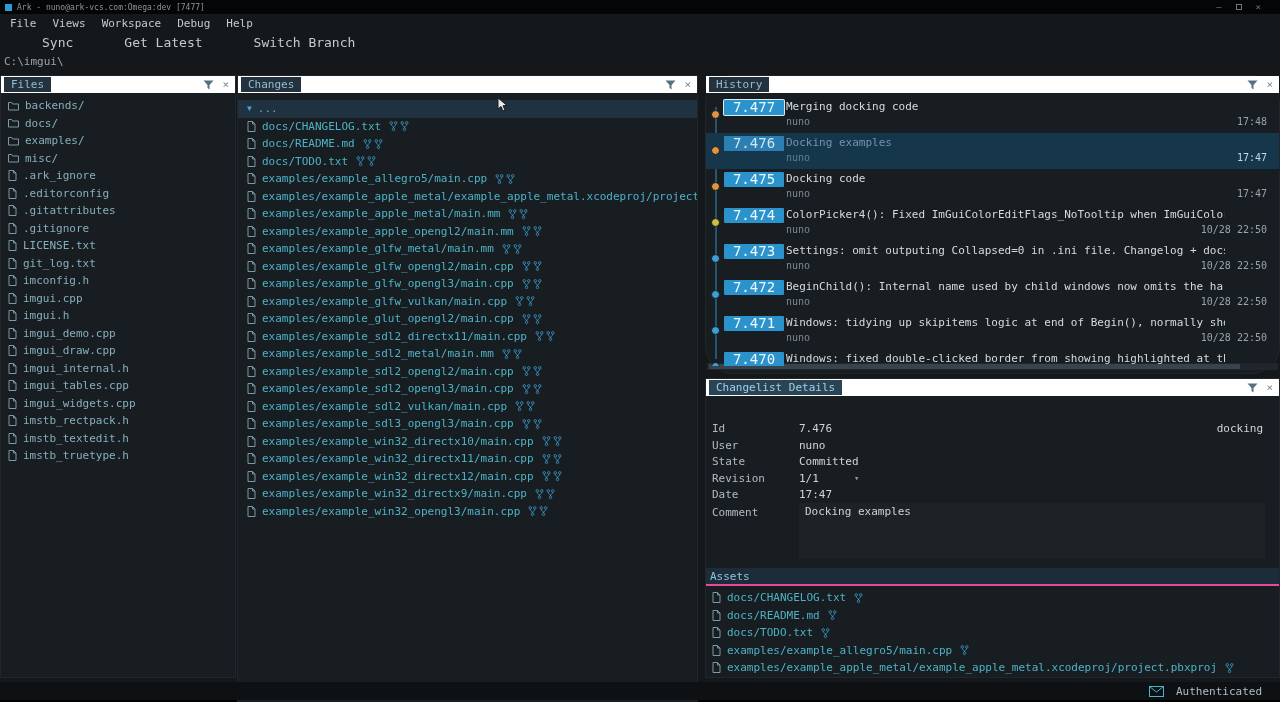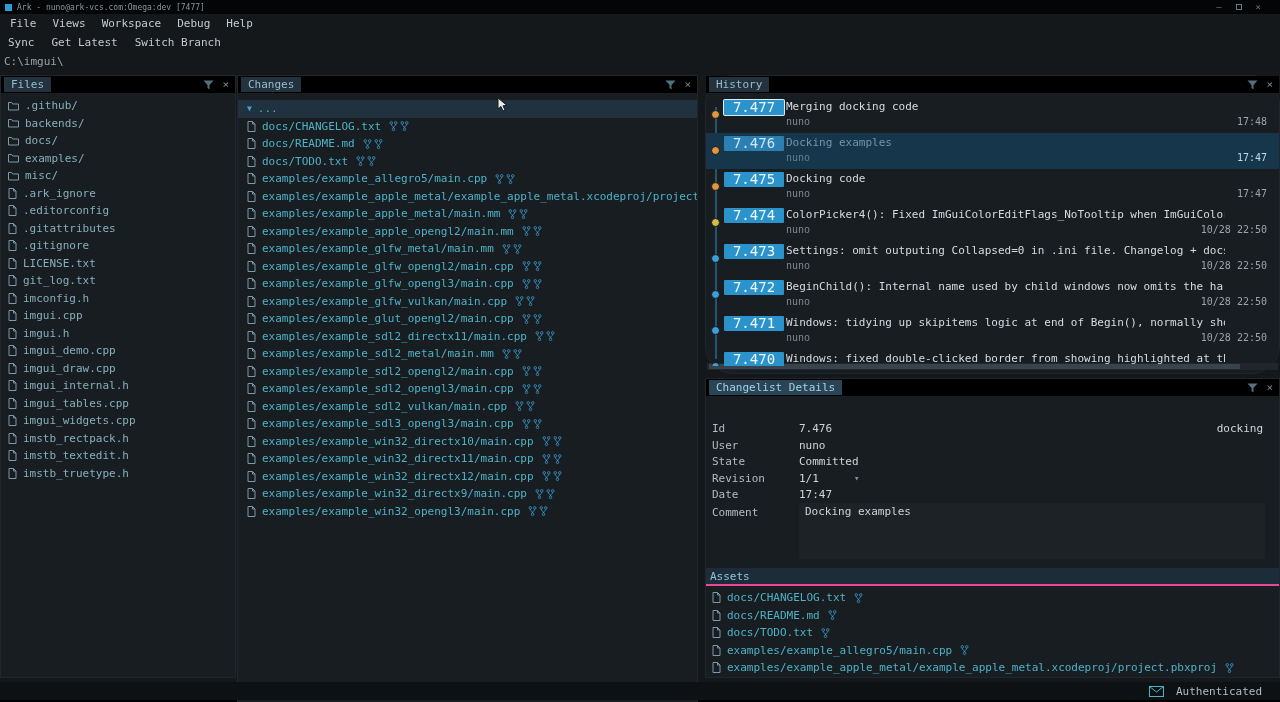--- a/index.html
+++ b/index.html
@@ -11,30 +11,30 @@
   .titlebar{position:absolute;top:0;left:0;right:0;height:14px;background:#040506;display:flex;align-items:center;gap:5px;padding:0 5px;}
   .t-icon{width:7px;height:7px;background:#2d9bd8;flex:none;}
   .t-text{font-size:8px;color:#8d959b;white-space:nowrap;}
   .win-controls{margin-left:auto;display:flex;align-items:center;gap:14px;color:#70787e;font-size:9px;padding-right:14px;}
   .wc-box{display:inline-block;width:6px;height:6px;border:1px solid #70787e;}
 
   
   .menubar{position:absolute;top:14px;left:0;right:0;height:18px;display:flex;align-items:center;padding-left:5px;}
   .menu-item{font-size:11px;color:#c3cad0;padding:0 5px;margin-right:6px;cursor:default;}
   .toolbar{position:absolute;top:32px;left:0;right:0;height:20px;display:flex;align-items:center;padding-left:4px;}
-  .tool-item{font-size:11px;color:#c3cad0;padding:0 4px;margin-right:9px;cursor:default;}
+  .tool-item{font-size:13px;color:#c3cad0;padding:0 4px;margin-right:9px;cursor:default;margin-left:34px;}
   .pathbar{position:absolute;top:55px;left:4px;font-size:11px;color:#98a2a9;}
 
   
   .panel{position:absolute;background:#181d21;border:1px solid #20262b;}
   .files-panel{left:0;top:75px;width:236px;height:603px;}
   .changes-panel{left:237px;top:75px;width:461px;height:675px;}
   .history-panel{left:705px;top:75px;width:575px;height:299px;border-radius:28px;}
   .details-panel{left:705px;top:378px;width:575px;height:300px;}
-  .panel-header{position:absolute;top:0;left:0;right:0;height:17px;background:#000000;display:flex;align-items:center;padding:0 6px 0 3px;}
+  .panel-header{position:absolute;top:0;left:0;right:0;height:17px;background:#ffffff;display:flex;align-items:center;padding:0 6px 0 3px;}
   .panel-title{font-size:11px;color:#93bdd3;background:#23323d;padding:0 7px;height:15px;line-height:15px;}
   .details-panel .panel-title{background:#2a4456;color:#9fd2ea;}
   .header-icons{margin-left:auto;display:flex;align-items:center;gap:8px;}
   .close-icon{color:#7d868d;font-size:11px;line-height:11px;}
 
   
   .file-tree{position:absolute;top:21px;left:0;right:0;bottom:1px;overflow:hidden;}
   .tree-row{height:17.5px;display:flex;align-items:center;padding-left:7px;gap:6px;}
   .tree-label{font-size:11px;color:#86afbd;white-space:nowrap;}
   .row-icon{display:flex;align-items:center;flex:none;}
@@ -121,28 +121,20 @@
       <span class="header-icons">
         <span class="row-icon">
             <svg width="11" height="10" viewBox="0 0 11 10">
               <path d="M0.5 0.5h10l-4 4.5v4.5l-2-1.5v-3z" fill="#55707e"></path>
             </svg>
           </span>
         <span class="close-icon">×</span>
       </span>
     </div>
     <div class="file-tree" id="file-tree">
-        <div class="tree-row">
-          <span class="row-icon">
-            <svg width="11" height="10" viewBox="0 0 11 10">
-              <path d="M0.5 9v-7.5h3.2l1 1.5h5.8v6z" fill="none" stroke="#7d98a6"></path>
-            </svg>
-          </span>
-          <span class="tree-label">.github/</span>
-        </div>
         <div class="tree-row">
           <span class="row-icon">
             <svg width="11" height="10" viewBox="0 0 11 10">
               <path d="M0.5 9v-7.5h3.2l1 1.5h5.8v6z" fill="none" stroke="#7d98a6"></path>
             </svg>
           </span>
           <span class="tree-label">backends/</span>
         </div>
         <div class="tree-row">
           <span class="row-icon">

